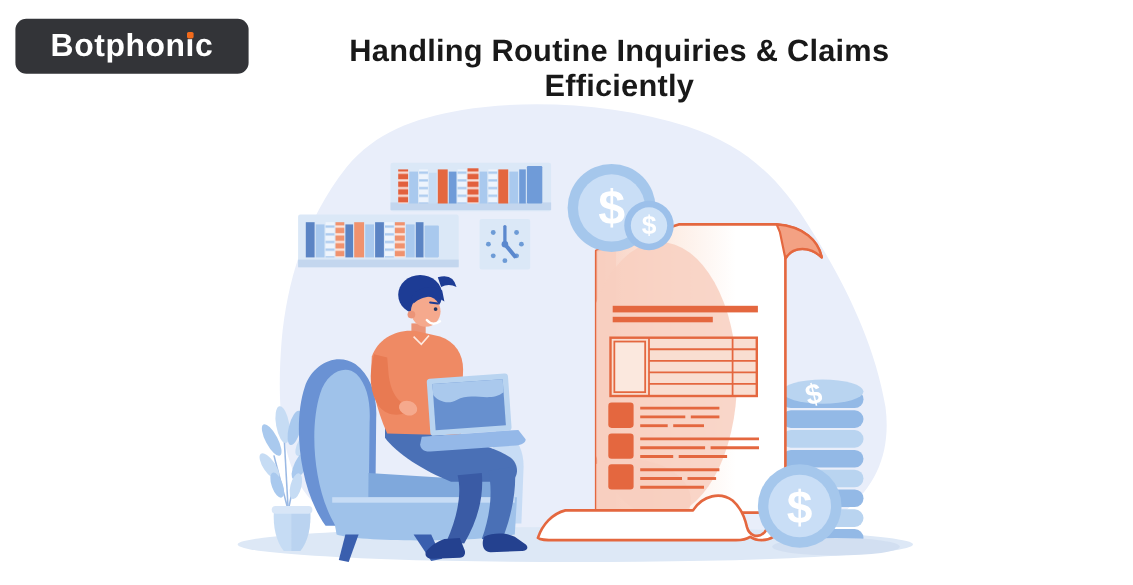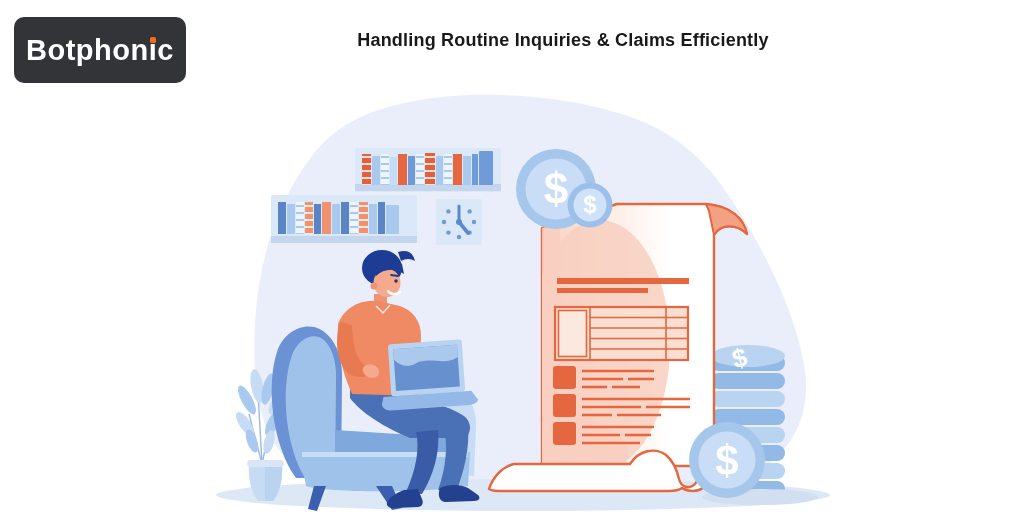--- a/index.html
+++ b/index.html
@@ -1,33 +1,33 @@
 <!DOCTYPE html>
 <html style="--c-logo-bg: #333438; --c-logo-text: #ffffff; --c-orange-dot: #f26a1b; --c-title: #191919; --c-orange: #e4673f; --c-salmon: #f0926e; --c-pink: #f8cfc0; --c-pink-light: #fbe3d8; --c-shirt: #ef8a64; --c-shirt-dark: #e87a52; --c-skin: #f5a98d; --c-skin-dark: #eb9478; --c-hair: #1d3c95; --c-navy: #24418f; --c-jeans: #4a70b6; --c-jeans-dark: #3a5ba5; --c-blue1: #dbe8f7; --c-blue2: #c6dcf4; --c-blue3: #a9c9ee; --c-blue4: #8fb6e6; --c-blue5: #6f9bd8; --c-blue6: #5b84c4; --c-chair: #9fc2ea; --c-chair-dark: #6a92d4; --c-chair-light: #c7dcf5; --c-coin-ring: #a5c7ec; --c-coin-face: #c9def6; --c-stack: #93b9e6; --c-stack-light: #b9d4f0; --c-blob: #e9eefa; --c-shadow: #dde8f6; --c-white: #ffffff;"><head>
 <meta charset="utf-8">
 <style>
   html,body{margin:0;padding:0;background:#fff;}
   body{width:1030px;height:532px;position:relative;overflow:hidden;
        font-family:"Liberation Sans",sans-serif;}
   .stage{position:absolute;inset:0;background:#fff;}
 
   
-  .logo{position:absolute;left:14px;top:17px;height:66px;padding:0 12px;
+  .logo{position:absolute;left:14px;top:17px;height:50px;padding:0 32px;
         display:flex;align-items:center;background:var(--c-logo-bg);
         border-radius:10px;}
   .logo-text{color:var(--c-logo-text);font-size:29px;font-weight:700;
              letter-spacing:.5px;line-height:1;}
   .logo-i{position:relative;display:inline-block;}
   .logo-i::after{content:"";position:absolute;top:1px;left:50%;
                  transform:translateX(-50%);width:6px;height:6px;
                  border-radius:1.5px;background:var(--c-orange-dot);}
 
   
   .title{position:absolute;left:253px;top:30px;width:620px;margin:0;
-         text-align:center;font-size:18px;font-weight:700;
+         text-align:center;font-size:28px;font-weight:700;
          color:var(--c-title);letter-spacing:.2px;}
 
   svg{position:absolute;left:200px;top:80px;}
   svg text{font-family:"Liberation Sans",sans-serif;font-weight:700;}
 
   
   .fW{fill:var(--c-white)} .fO{fill:var(--c-orange)} .fSa{fill:var(--c-salmon)}
   .fPk{fill:var(--c-pink)}
   .fB1{fill:var(--c-blue1)} .fB2{fill:var(--c-blue2)} .fB3{fill:var(--c-blue3)} .fB5{fill:var(--c-blue5)} .fB6{fill:var(--c-blue6)}
   .fSh{fill:var(--c-shirt)} .fShD{fill:var(--c-shirt-dark)}

